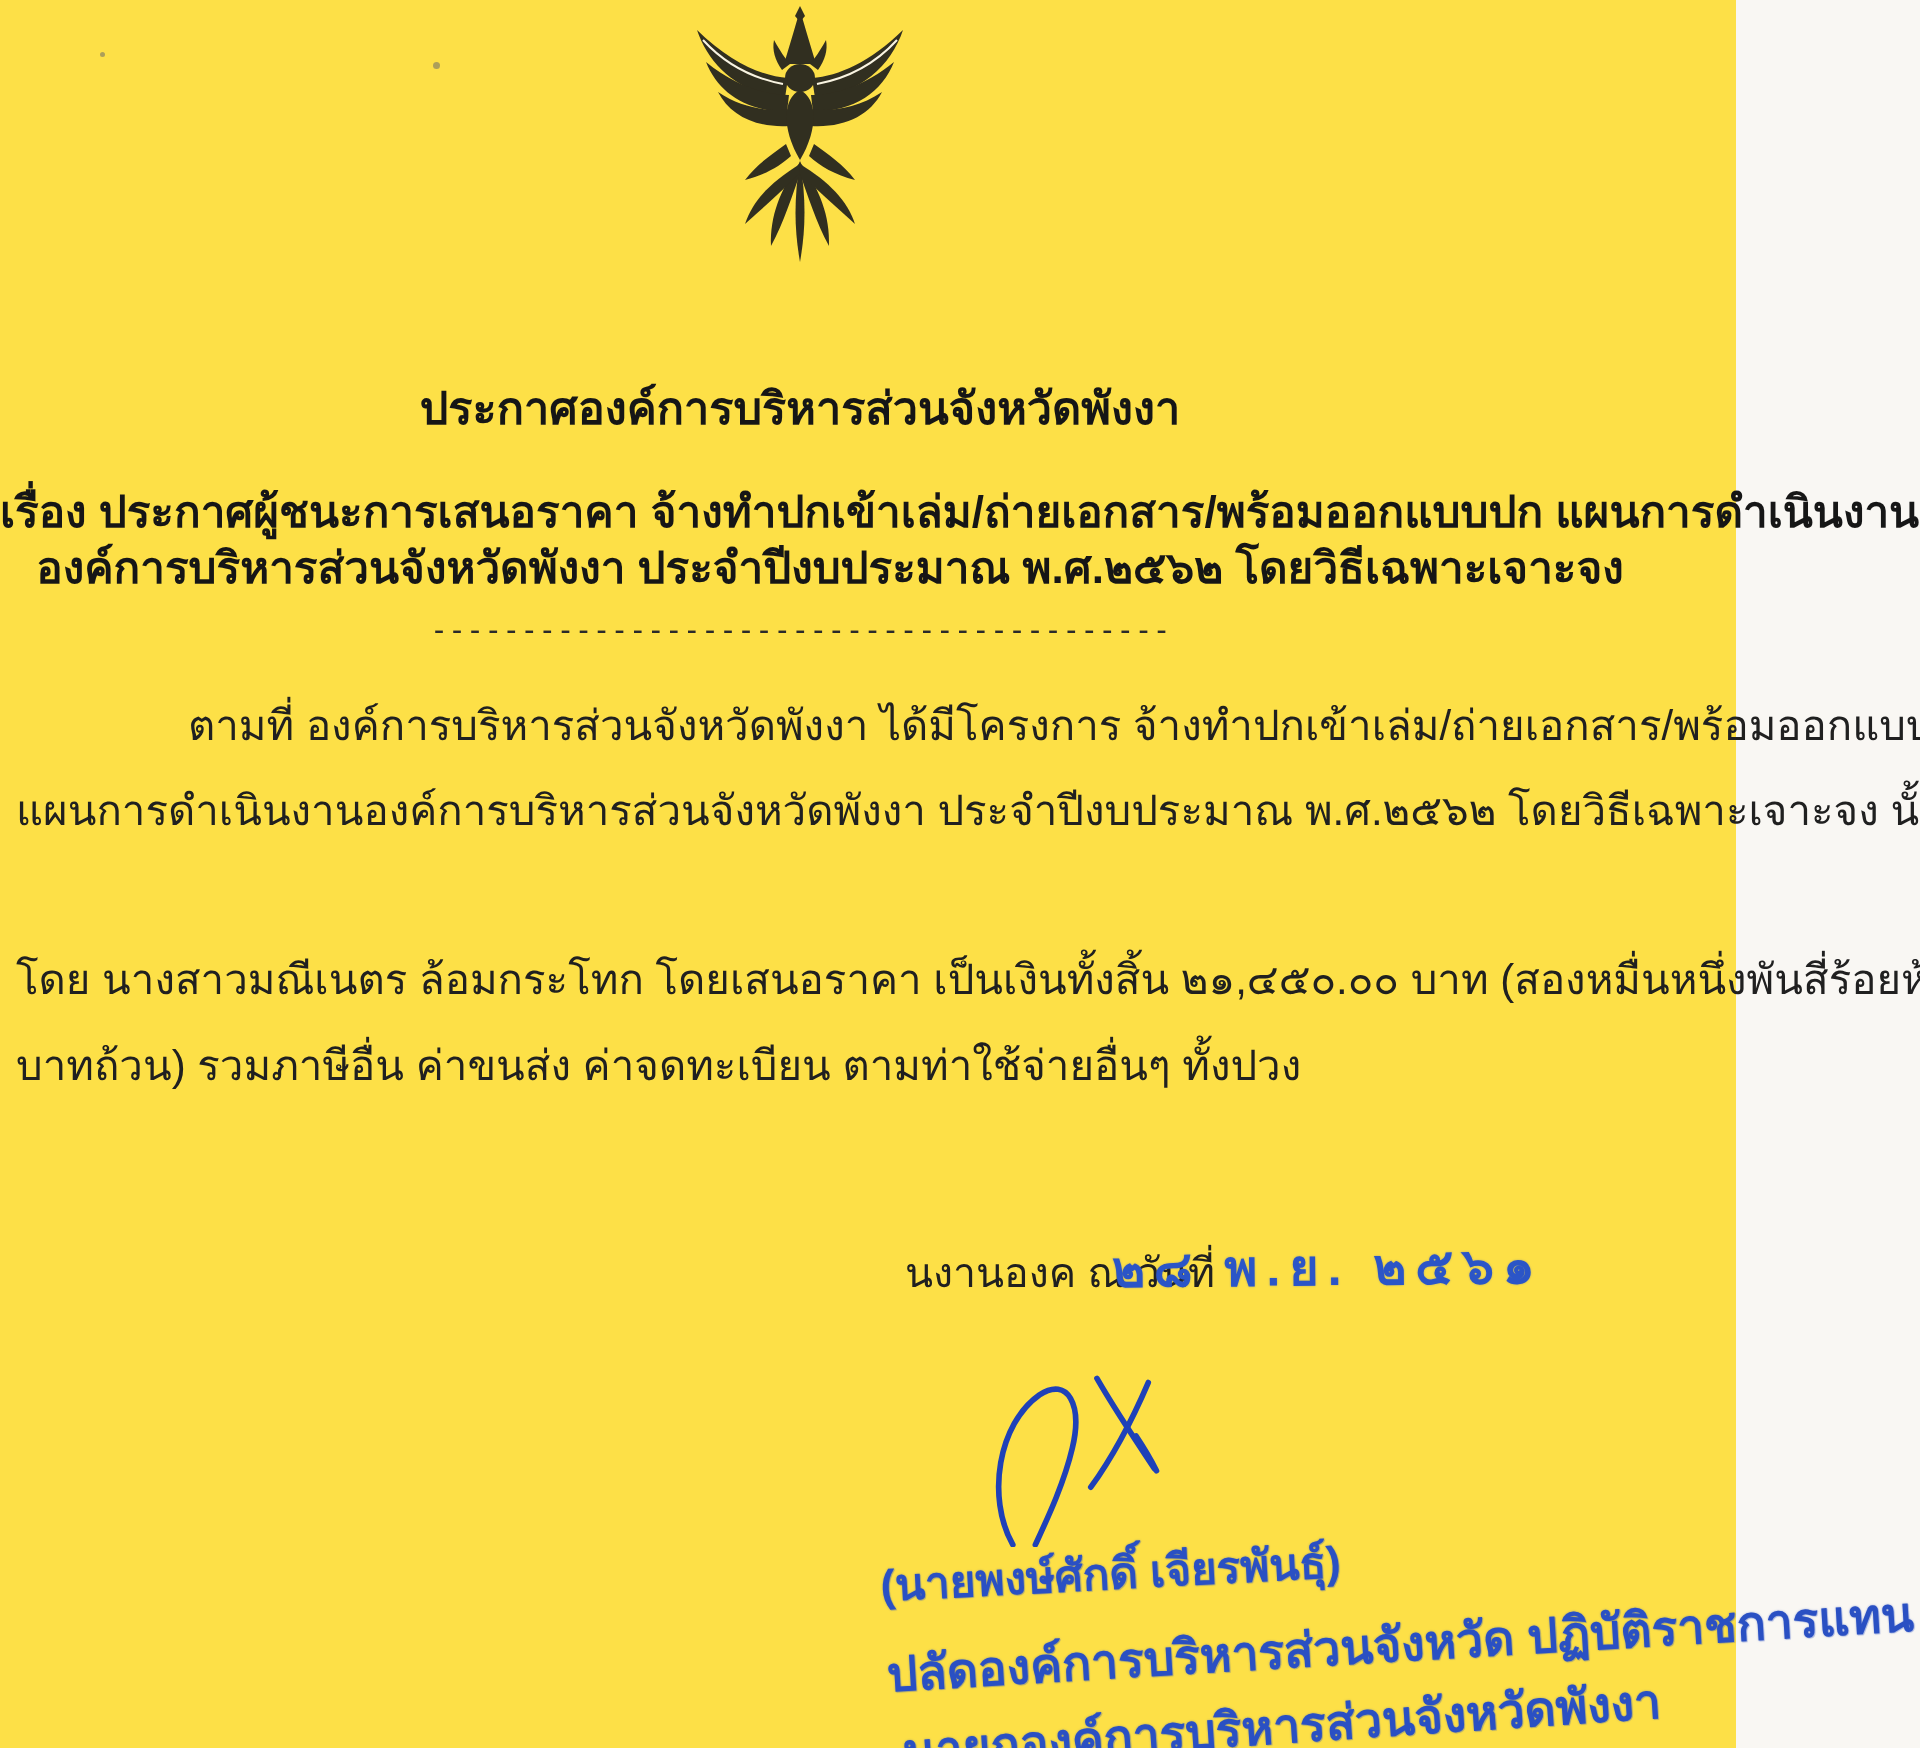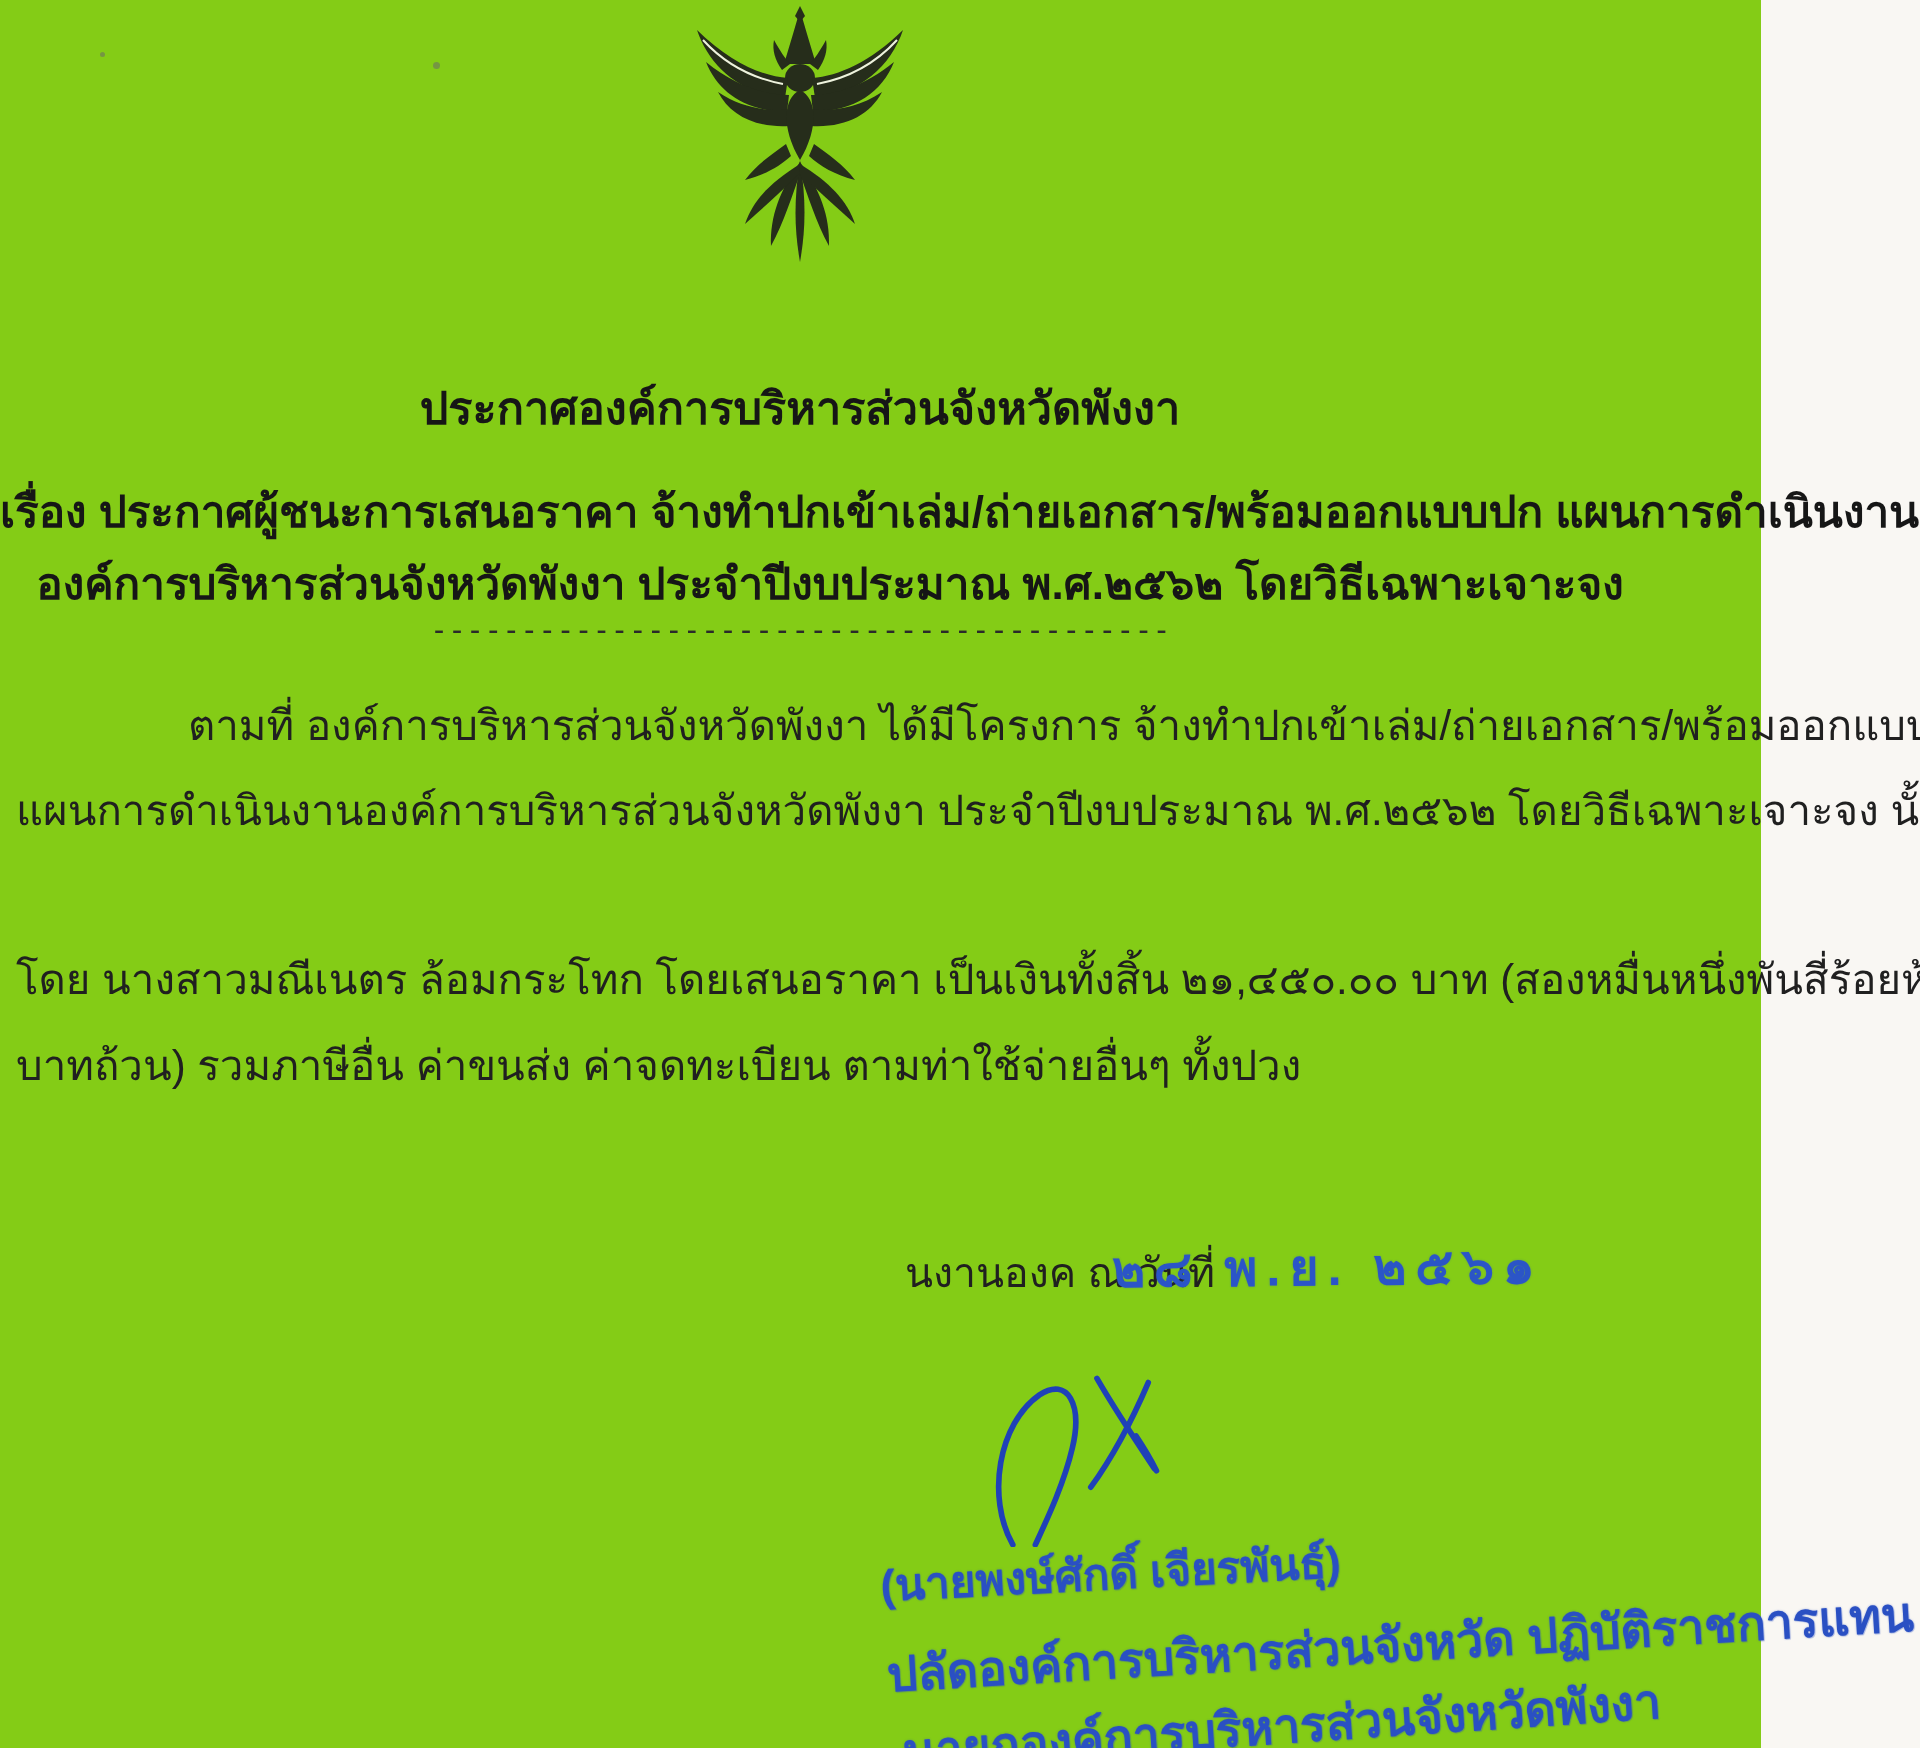--- a/index.html
+++ b/index.html
@@ -3,27 +3,27 @@
 <meta charset="utf-8">
 <style>
   html,body{margin:0;padding:0;}
   body{
     width:1920px;height:1748px;
     background:#f9f7f3;
     font-family:"Liberation Sans", sans-serif;
     color:#1e1e1e;
     overflow:hidden;
   }
-  .doc{position:relative;width:1736px;height:1748px;background:#84cc16;padding-left:25px;}
+  .doc{position:relative;width:1736px;height:1748px;background:#fde047;}
   .abs{position:absolute;white-space:nowrap;}
   .center{text-align:center;}
   .heading{font-weight:600;color:#161616;}
   .title{top:372px;left:0;width:1600px;font-size:45px;}
   .subj1{top:476px;left:0;width:1620px;font-size:44px;}
-  .subj2{top:548px;left:0;width:1660px;font-size:44px;}
+  .subj2{top:532px;left:0;width:1660px;font-size:44px;}
   .divider{
     top:612px;left:430px;width:745px;overflow:hidden;
     font-size:30px;letter-spacing:0px;color:#2a2a2a;
     font-family:"DejaVu Sans Mono", monospace;
   }
   .bodyline{font-size:42px;color:#202020;}
   .p1{top:692px;left:188px;}
   .p2{top:777px;left:16px;}
   .p3{top:860px;left:212px;}
   .p4{top:946px;left:16px;}

